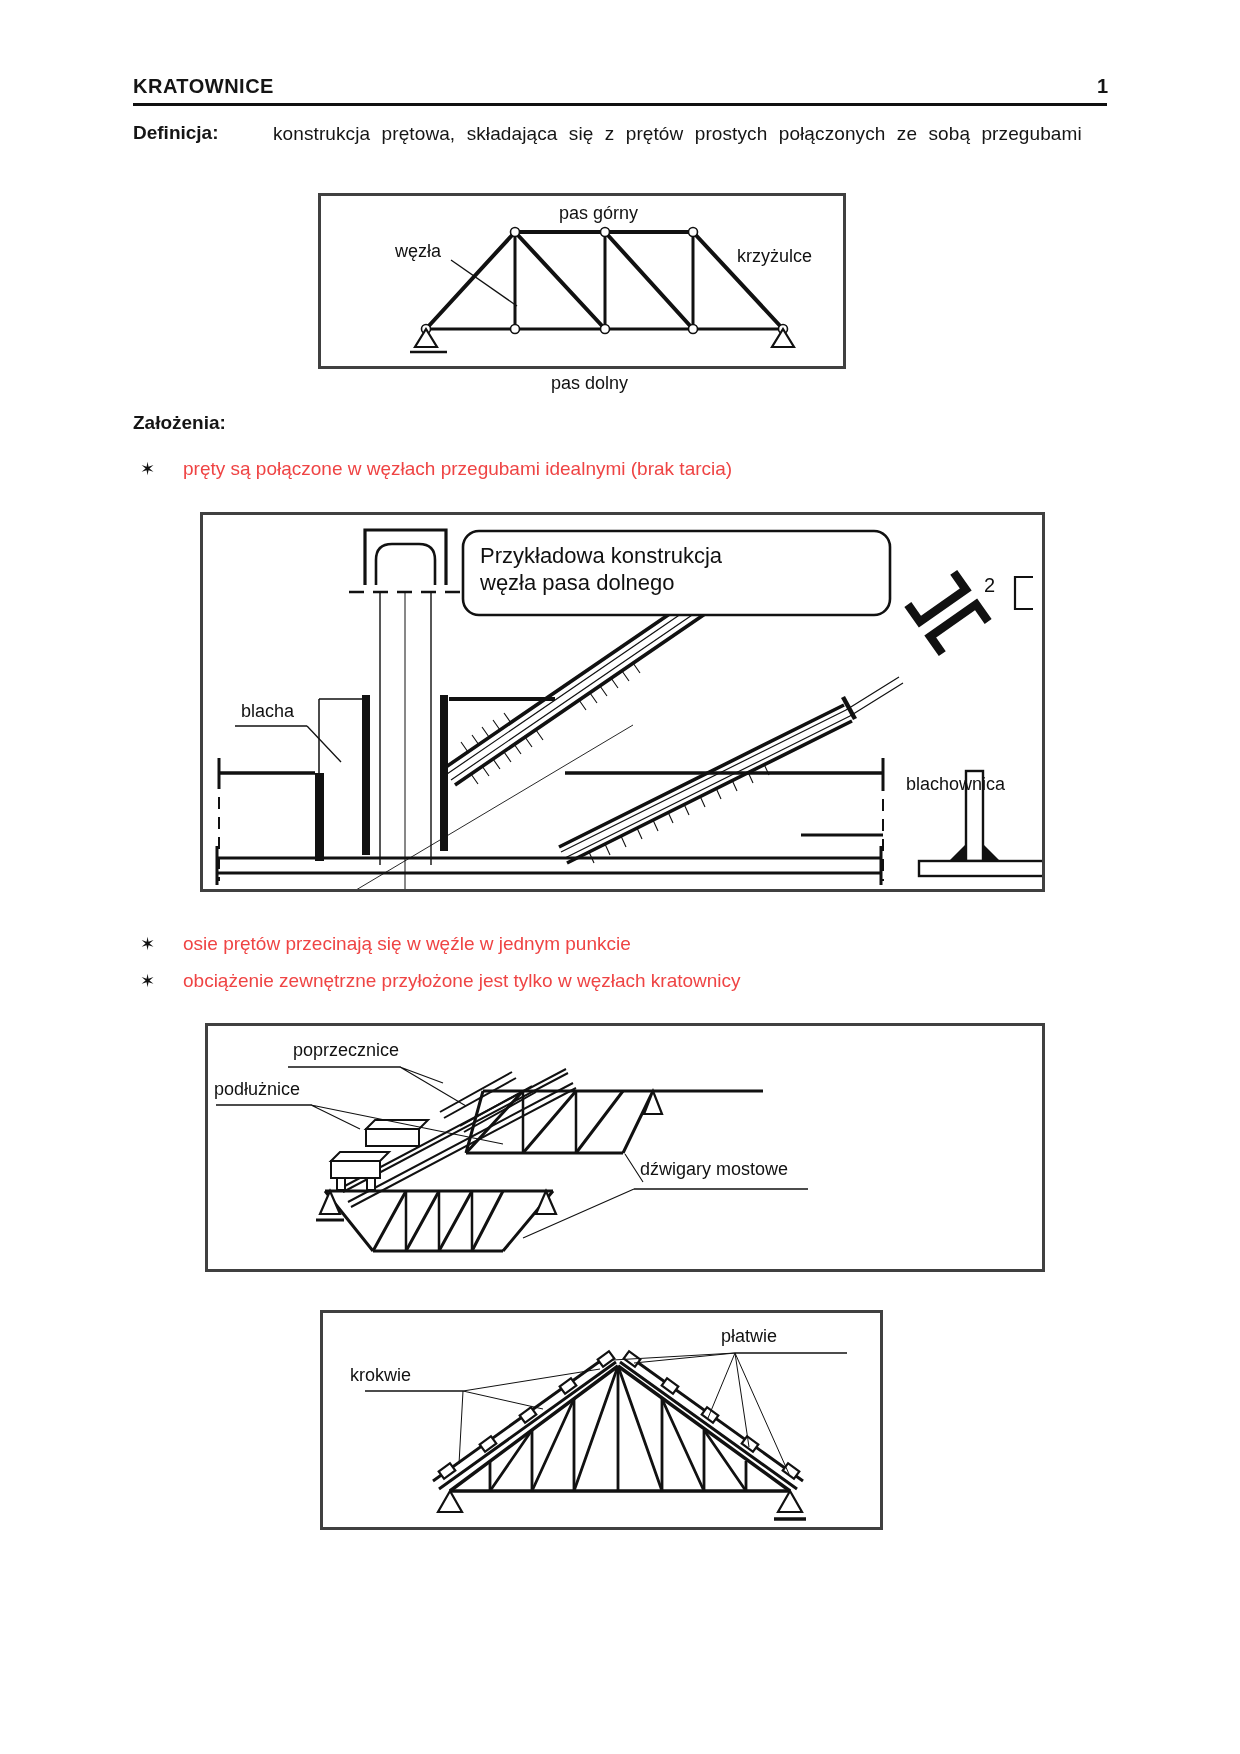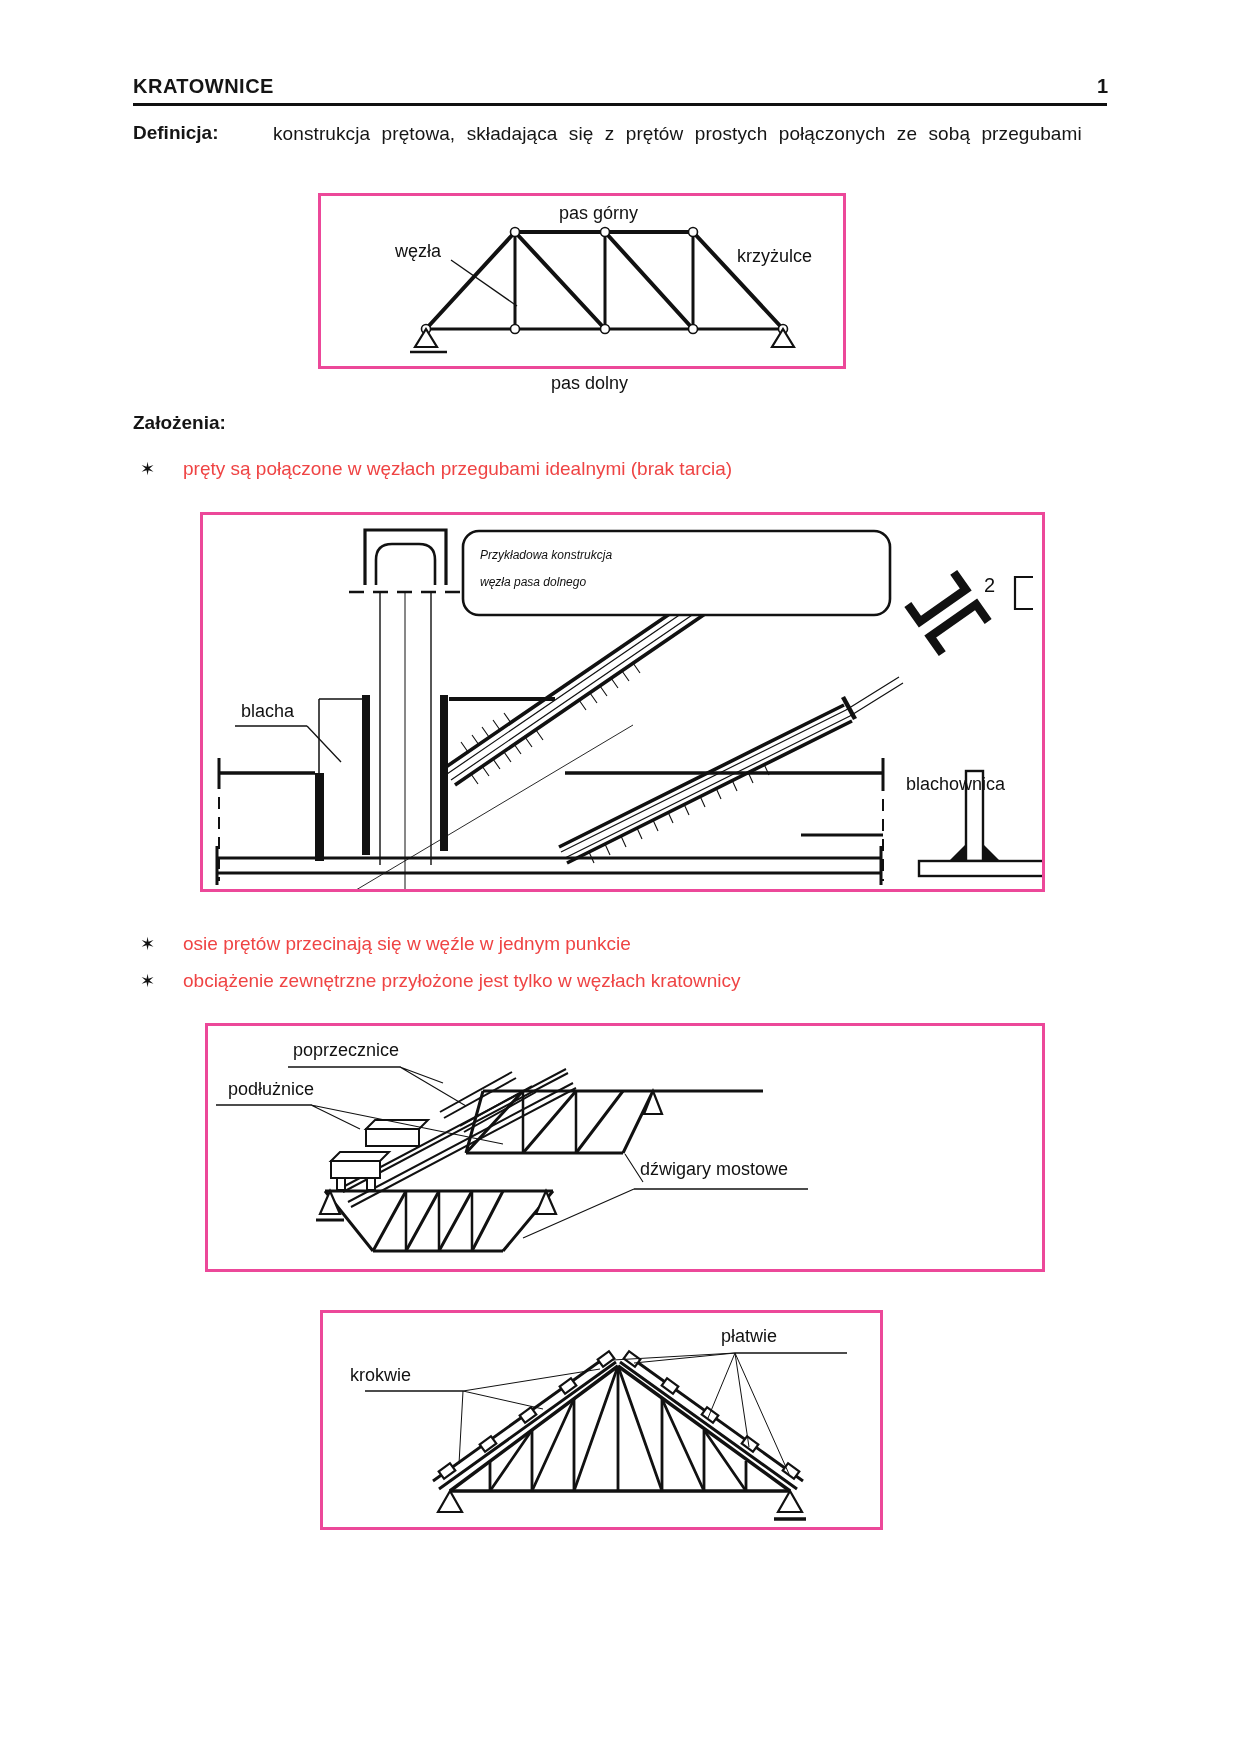--- a/index.html
+++ b/index.html
@@ -6,28 +6,28 @@
   body{
     width:1240px;height:1754px;position:relative;background:#ffffff;
     font-family:"Liberation Sans","DejaVu Sans",sans-serif;color:#151515;
     overflow:hidden;
   }
   .abs{position:absolute;}
   .b{font-weight:bold;}
   .t19{font-size:19px;line-height:26px;}
   .t20{font-size:20px;line-height:24px;}
   .hr{position:absolute;height:3px;background:#101010;}
-  .fig{position:absolute;border:3px solid #ec4899;box-sizing:border-box;background:#fff;}
+  .fig{position:absolute;border:3px solid #404040;box-sizing:border-box;background:#fff;}
   .fig svg{position:absolute;left:0;top:0;width:100%;height:100%;}
   .figlabel{position:absolute;font-size:18px;line-height:21px;color:#111;white-space:nowrap;}
   .bullet-row{position:absolute;left:140px;display:flex;}
   .bullet-star{font-size:18px;font-weight:bold;width:43px;color:#111;}
   .bullet-text{font-size:19px;color:#ef4444;white-space:nowrap;}
   .justify-par{text-align:justify;word-spacing:6px;letter-spacing:0.1px;}
-  .callout-text{position:absolute;font-size:12px;line-height:27px;color:#111;white-space:nowrap;font-style:italic;}
+  .callout-text{position:absolute;font-size:22px;line-height:27px;color:#111;white-space:nowrap;}
 </style>
 </head>
 <body>
 
 <div class="abs b t20" style="left:133px;top:74px;letter-spacing:0.5px;">KRATOWNICE</div>
 <div class="abs b t20" style="left:1080px;top:74px;width:28px;text-align:right;">1</div>
 <div class="hr" style="left:133px;top:103px;width:974px;"></div>
 
 <div class="abs b t19" style="left:133px;top:120px;">Definicja:</div>
 <div class="abs t19 justify-par" style="left:237px;top:120px;width:820px;line-height:27px;margin-left:36px;">konstrukcja prętowa, składająca się z prętów prostych połączonych ze sobą przegubami</div>
@@ -191,21 +191,21 @@
 
       <path d="M80,41 H192" stroke-width="1.4"></path>
       <path d="M192,41 L235,57 M192,41 L258,80" stroke-width="1.1"></path>
       <path d="M8,79 H103" stroke-width="1.4"></path>
       <path d="M103,79 L152,103 M103,79 L295,118" stroke-width="1.1"></path>
       <path d="M426,163 H600" stroke-width="1.4"></path>
       <path d="M426,163 L315,212 M435,156 L417,128" stroke-width="1.1"></path>
     </g>
   </svg>
   <div class="figlabel" style="left:85px;top:14px;">poprzecznice</div>
-  <div class="figlabel" style="left:20px;top:53px;text-align:right;">podłużnice</div>
+  <div class="figlabel" style="left:6px;top:53px;text-align:right;">podłużnice</div>
   <div class="figlabel" style="left:432px;top:133px;">dźwigary mostowe</div>
 </div>
 
 <div class="fig" style="left:320px;top:1310px;width:563px;height:220px;padding-left:8px;">
   <svg viewBox="0 0 509 214">
     <g stroke="#111" fill="none">
 
       <path d="M103,178 H443" stroke-width="3.5"></path>
       <path d="M103,178 L271,53 M271,53 L443,178" stroke-width="3.5"></path>
       <path d="M86,168 L263,41 M92,176 L269,49" stroke-width="3"></path>

